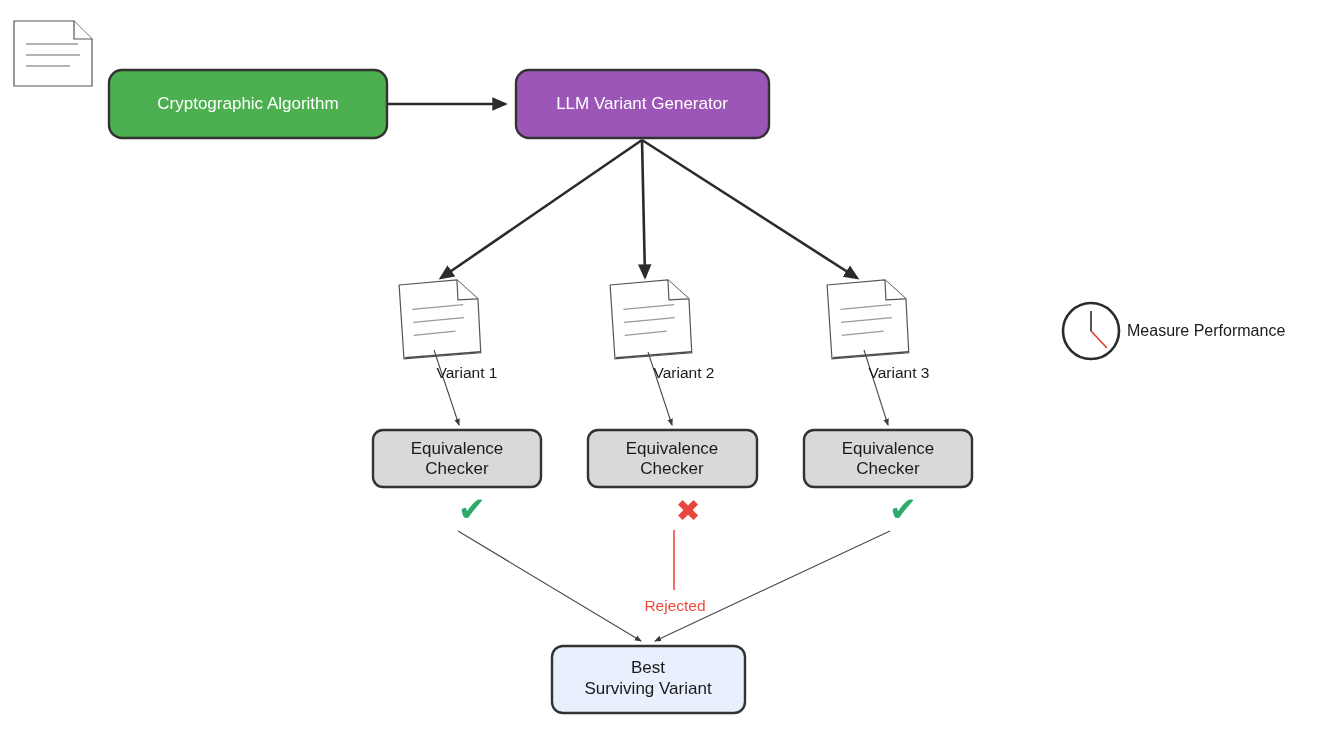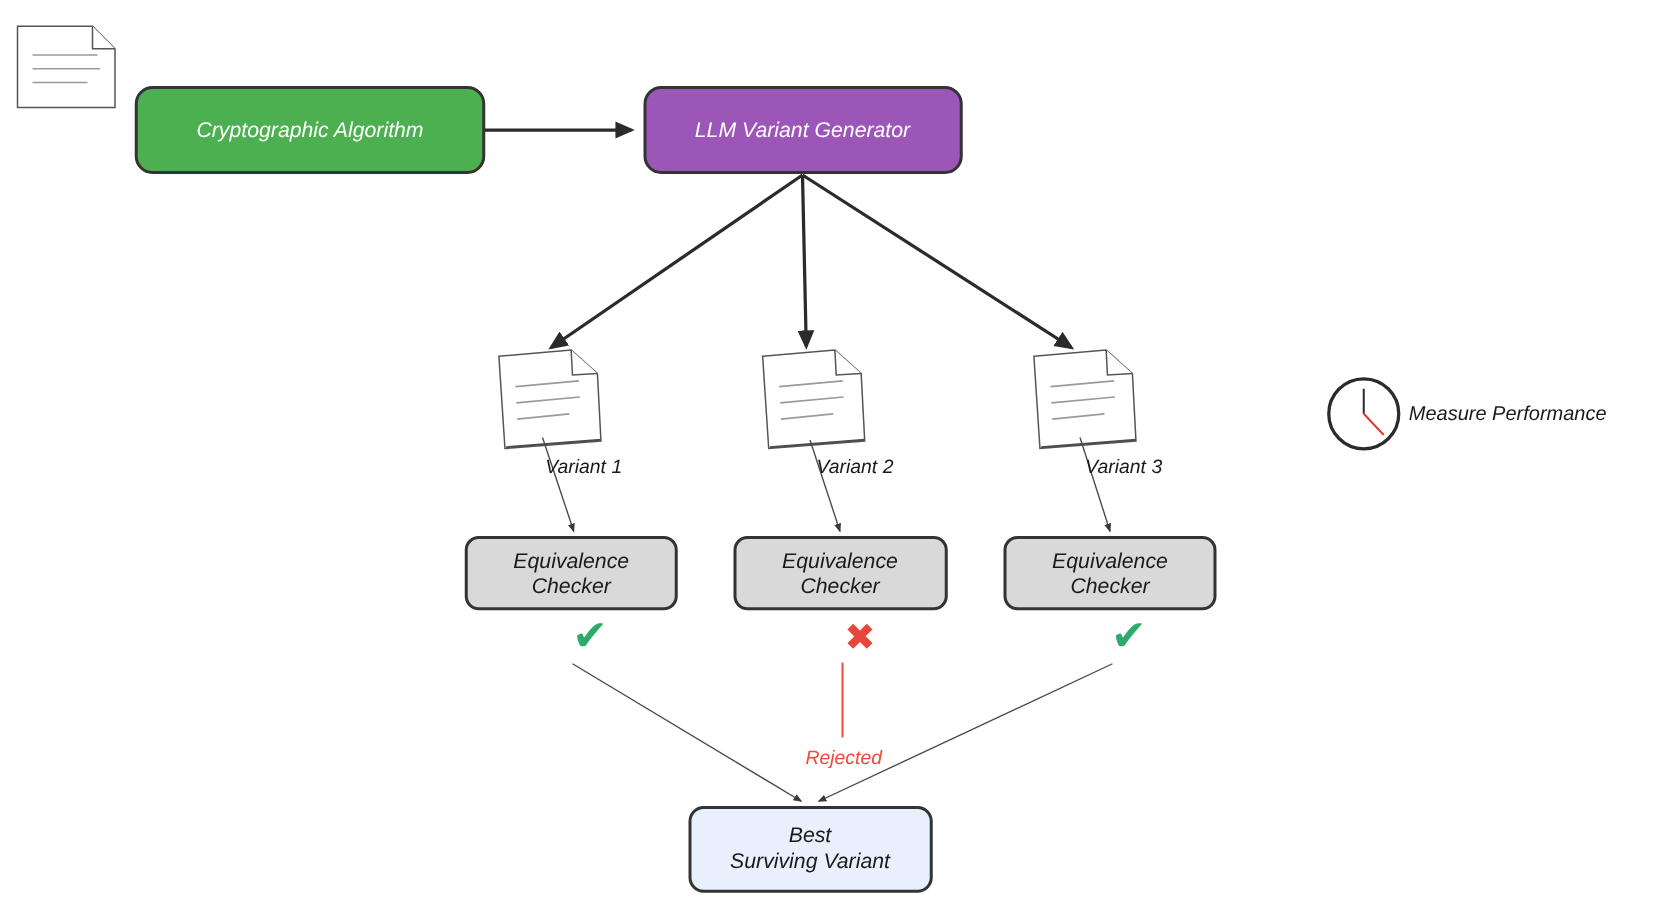--- a/index.html
+++ b/index.html
@@ -14,21 +14,20 @@
     height: 734px;
     overflow: hidden;
     position: relative;
   }
   #canvas {
     position: absolute;
     left: 0;
     top: 0;
     width: 1332px;
     height: 734px;
-    font-style: italic;
   }
   svg#diagram {
     position: absolute;
     left: 0;
     top: 0;
     width: 1332px;
     height: 734px;
     display: block;
   }
   .node-label {

